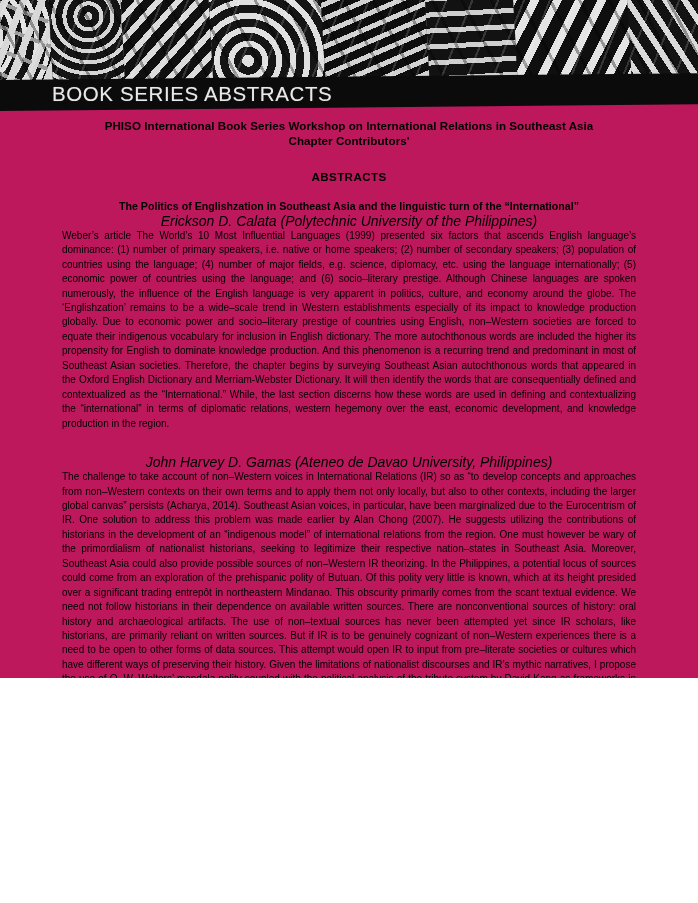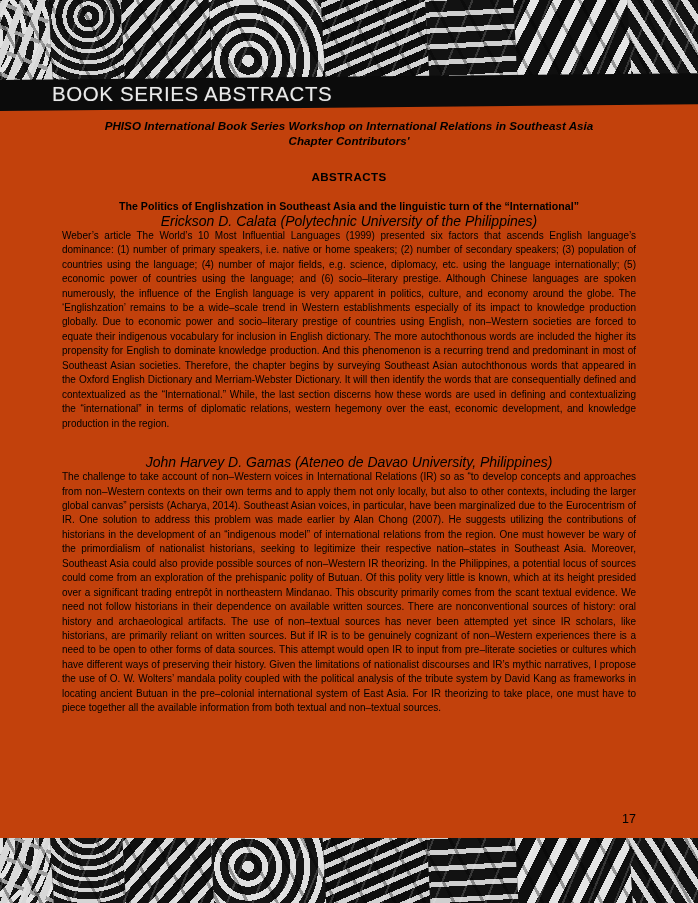--- a/index.html
+++ b/index.html
@@ -7,23 +7,23 @@
     padding: 0;
     background: #ffffff;
   }
   body {
     font-family: "Liberation Sans", sans-serif;
     color: #000000;
   }
   #page {
     position: relative;
     width: 698px;
-    height: 903px;
+    height: 678px;
     overflow: hidden;
-    background: #c2410c;
+    background: #be185d;
   }
 
   
   .tribal-band {
     position: absolute;
     left: 0;
     width: 698px;
     overflow: hidden;
     background: #0a0a0a;
   }
@@ -147,21 +147,20 @@
     width: 574px;
   }
 
   .doc-title {
     text-align: center;
     font-size: 11.6px;
     font-weight: bold;
     line-height: 15.2px;
     margin: 0;
     letter-spacing: 0.05px;
-    font-style: italic;
   }
   .abstracts-heading {
     text-align: center;
     font-size: 11.6px;
     font-weight: bold;
     margin: 22px 0 16px 0;
     letter-spacing: 0.4px;
   }
 
   .abstract-block { margin-top: 14px; }

